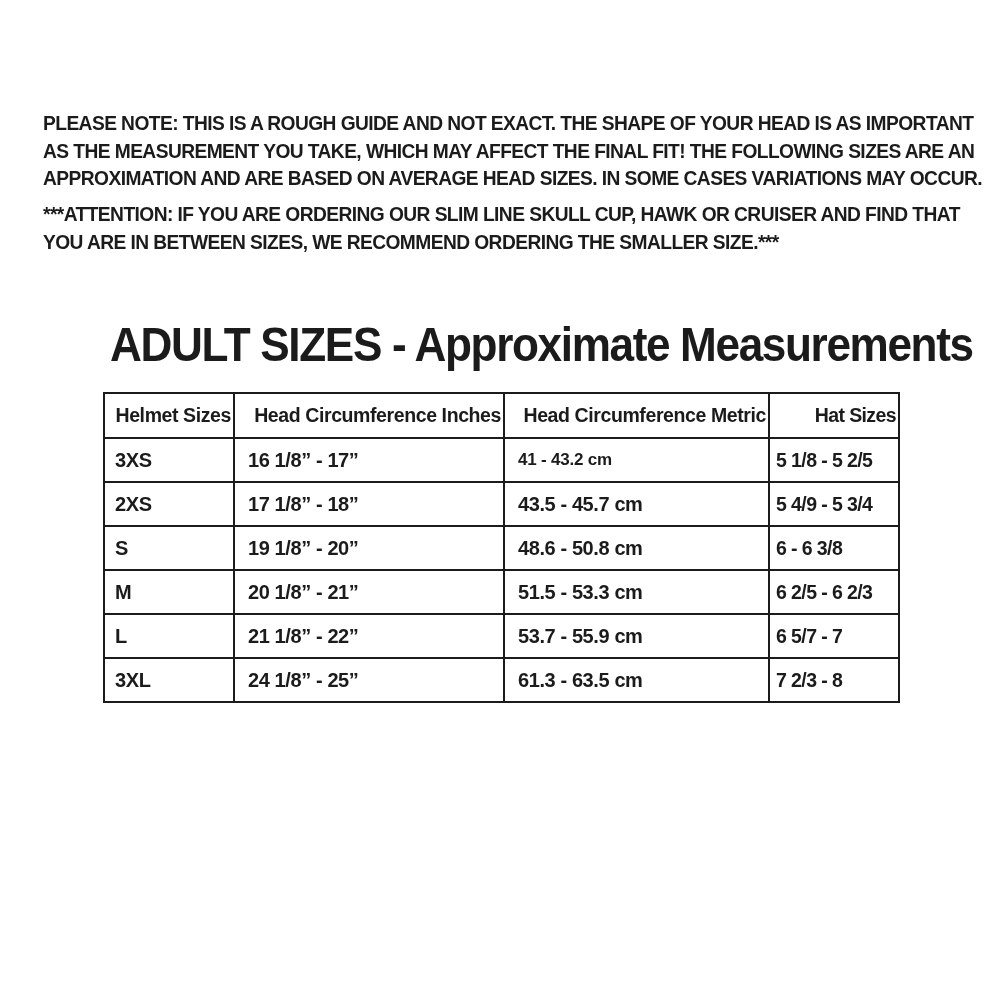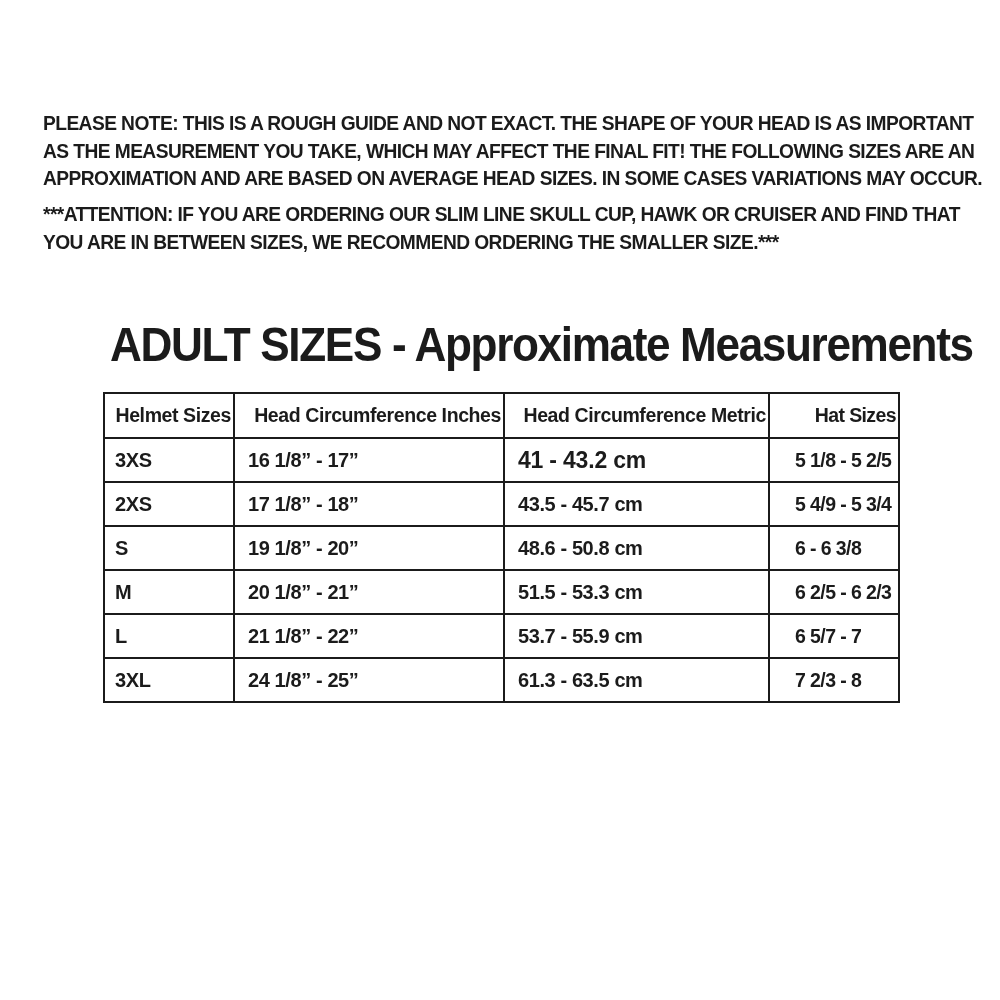--- a/index.html
+++ b/index.html
@@ -66,22 +66,22 @@
     font-size: 20px;
     letter-spacing: -0.4px;
     padding: 0 2px 0 13px;
     white-space: nowrap;
     overflow: hidden;
   }
   .size-table thead tr { height: 45px; }
   .size-table tbody tr { height: 44px; }
   .size-table th { font-size: 19.5px; text-align: right; }
   .size-table th.c1, .size-table td.c1 { padding-left: 10px; }
-  .size-table th.c4, .size-table td.c4 { padding-left: 25px; font-size: 19.5px; letter-spacing: -0.6px; margin-left: 30px; }
-  .size-table td.metric-big { font-size: 23px; letter-spacing: -0.2px; }
+  .size-table th.c4, .size-table td.c4 { padding-left: 6px; font-size: 19.5px; letter-spacing: -0.6px; margin-left: 30px; }
+  .size-table td.metric-big { font-size: 17px; letter-spacing: -0.2px; }
 </style>
 </head>
 <body>
 
 <div class="page">
 
   <div class="para para-note">
     <div>PLEASE NOTE: THIS IS A ROUGH GUIDE AND NOT EXACT. THE SHAPE OF YOUR HEAD IS AS IMPORTANT</div>
     <div>AS THE MEASUREMENT YOU TAKE, WHICH MAY AFFECT THE FINAL FIT! THE FOLLOWING SIZES ARE AN</div>
     <div>APPROXIMATION AND ARE BASED ON AVERAGE HEAD SIZES. IN SOME CASES VARIATIONS MAY OCCUR.</div>

